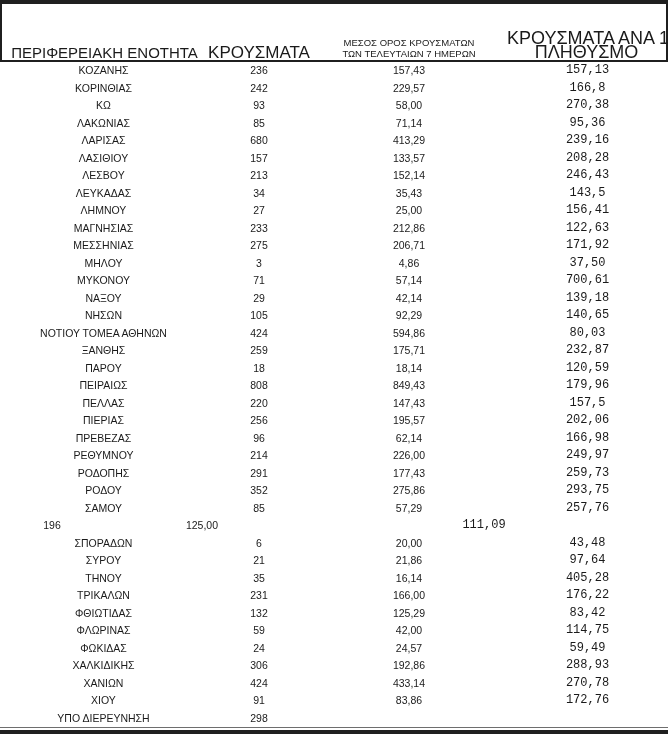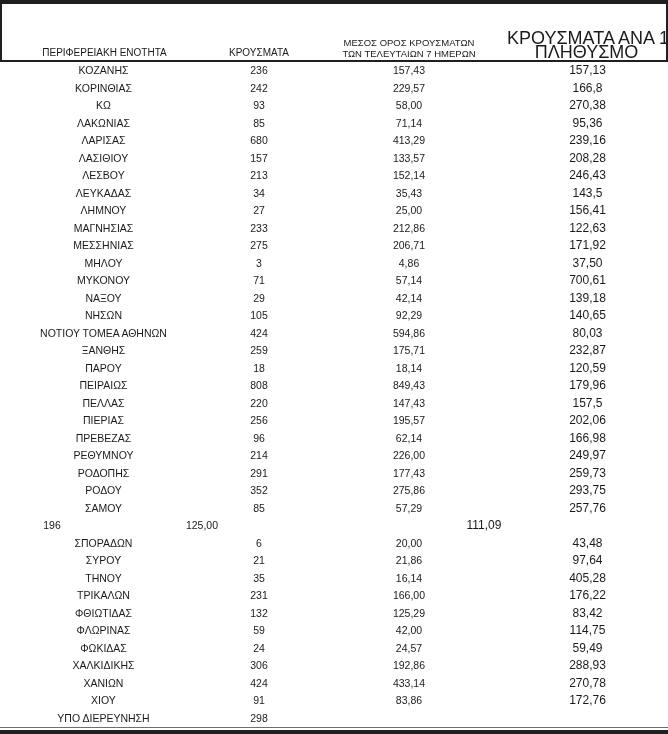--- a/index.html
+++ b/index.html
@@ -19,36 +19,36 @@
     box-sizing:border-box;
     height:58px;
     display:flex;
     align-items:flex-end;
     border-left:2px solid #1f1f1f;
     border-right:2px solid #1f1f1f;
     border-bottom:2px solid #1f1f1f;
     padding-bottom:1px;
   }
   .hcell{text-align:center;white-space:nowrap;overflow:visible;}
-  .hc1{width:205px;font-size:10px;line-height:13px;}
-  .hc2{width:104px;font-size:10px;line-height:13px;}
+  .hc1{width:205px;font-size:15px;line-height:13px;}
+  .hc2{width:104px;font-size:17px;line-height:13px;}
   .hc3{width:196px;font-size:9.5px;line-height:11px;margin-top:8px;}
   .hc4{width:159px;font-size:18px;line-height:13.5px;}
 
   .rows{}
   .row{display:flex;height:17.5px;}
   .cell{
     display:block;text-align:center;
     font-size:10.5px;line-height:17.5px;
     white-space:nowrap;overflow:visible;
   }
   .c1{width:207px;}
   .c2{width:104px;}
   .c3{width:196px;}
-  .c4{flex:1;font-size:12px;}
+  .c4{flex:1;font-size:12px;font-family:Liberation Mono, monospace;}
 </style>
 </head>
 <body>
 
 <div class="frame">
 
   <div class="topbar"></div>
 
   <div class="header">
     <div class="hcell hc1">

